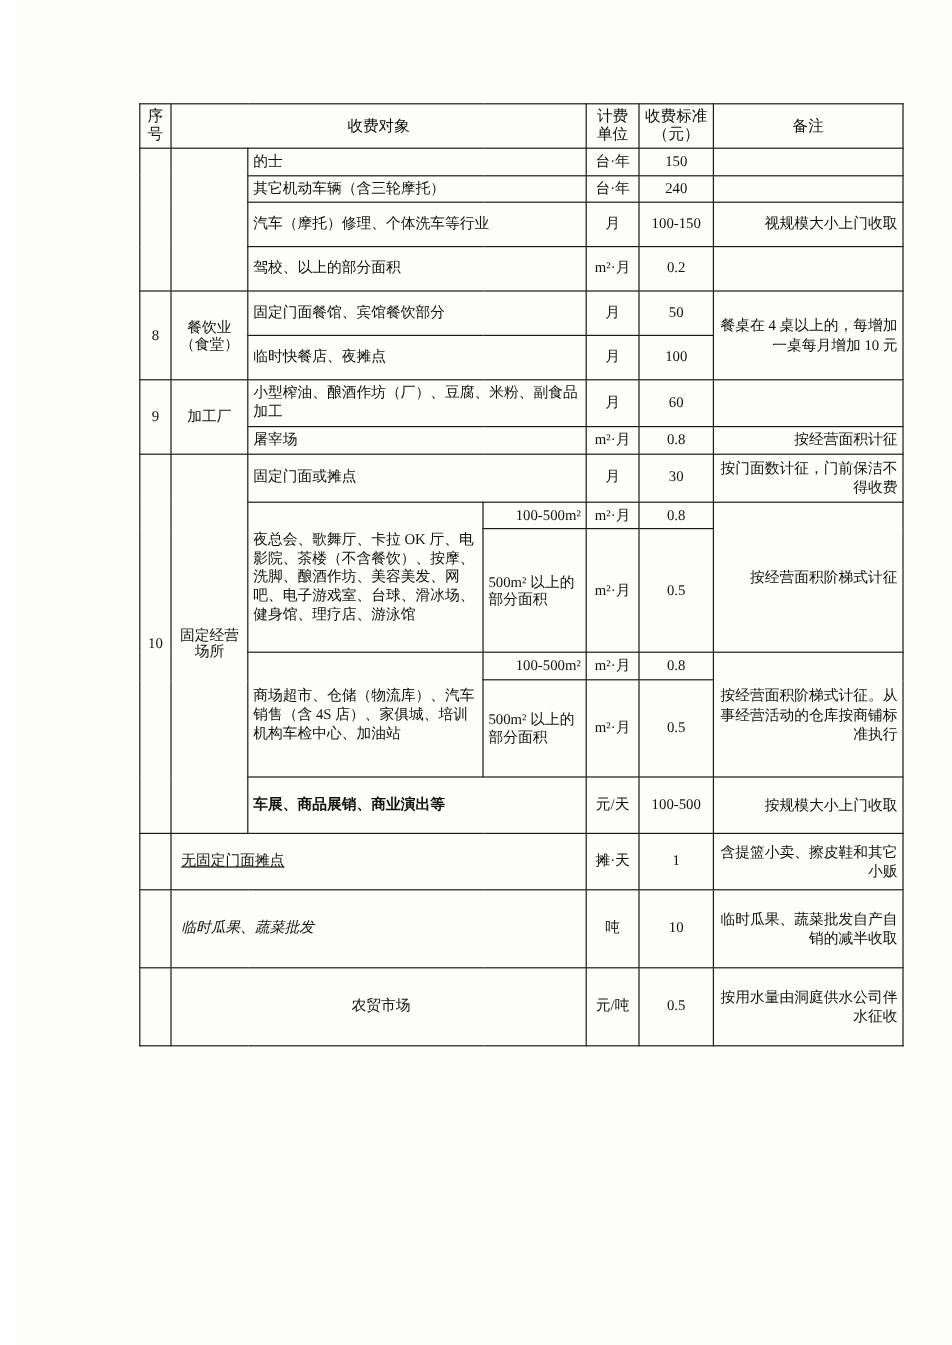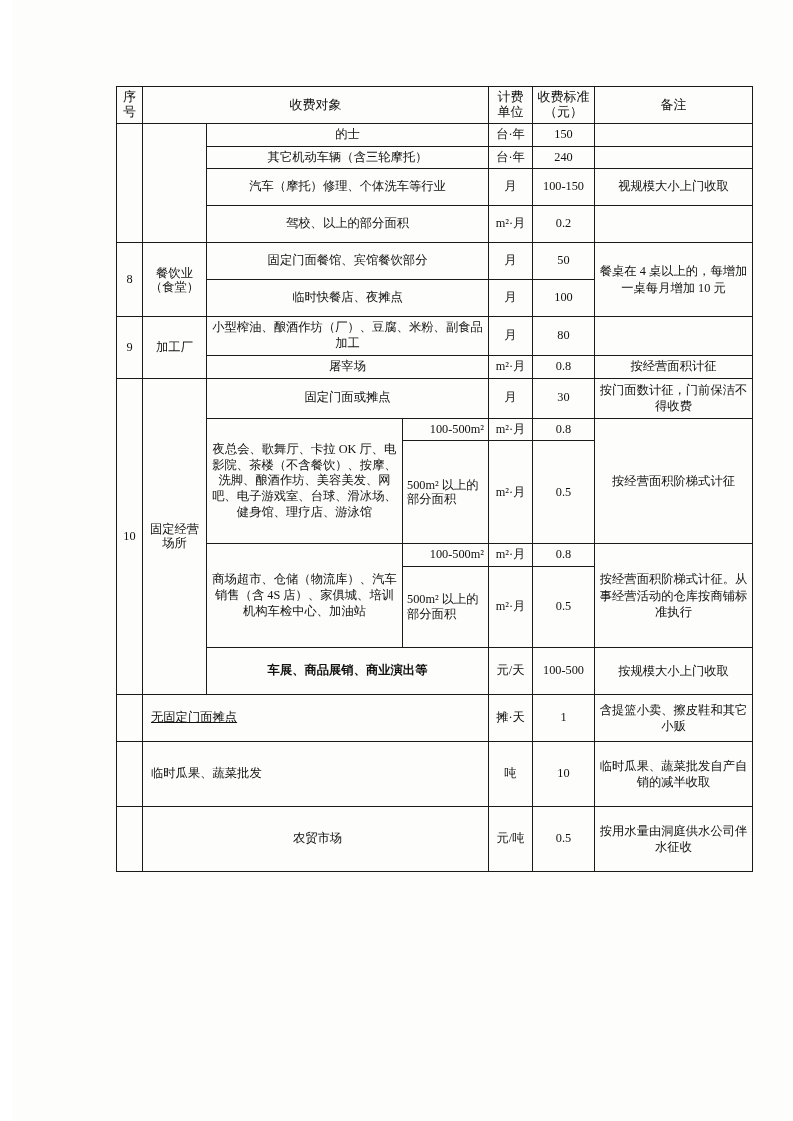--- a/index.html
+++ b/index.html
@@ -35,25 +35,25 @@
     line-height: 1.28;
   }
   table.fee td, table.fee th {
     border: 1px solid #1a1a1a;
     padding: 3px 4px;
     vertical-align: middle;
     font-weight: normal;
   }
   .c-idx   { width: 26px;  text-align: center; }
   .c-cat   { width: 64px;  text-align: center; }
-  .c-obj   { width: 196px; text-align: center; padding-left: 6px; }
+  .c-obj   { width: 196px; text-align: left; padding-left: 6px; }
   .c-sub   { width: 86px;  text-align: left; padding-left: 6px; }
   .c-unit  { width: 44px;  text-align: center; }
   .c-std   { width: 62px;  text-align: center; }
-  .c-note  { width: 158px; text-align: center; padding-left: 6px; }
+  .c-note  { width: 158px; text-align: right; padding-left: 6px; }
 
   .hdr td { text-align: center; font-size: 13px; padding: 5px 3px; }
   .hdr .two-line { line-height: 1.15; }
 
   .vert {
     text-align: center;
     line-height: 1.15;
   }
   .tall { height: 30px; }
   .note-cell { line-height: 1.35; }
@@ -140,21 +140,21 @@
         <td class="c-obj tall" colspan="2">临时快餐店、夜摊点</td>
         <td class="c-unit">月</td>
         <td class="c-std">100</td>
       </tr>
 
       <tr>
         <td class="c-idx" rowspan="2">9</td>
         <td class="c-cat vert" rowspan="2">加工厂</td>
         <td class="c-obj" colspan="2">小型榨油、酿酒作坊（厂）、豆腐、米粉、副食品加工</td>
         <td class="c-unit">月</td>
-        <td class="c-std">80</td>
+        <td class="c-std">60</td>
         <td class="c-note"></td>
       </tr>
 
       <tr>
         <td class="c-obj" colspan="2">屠宰场</td>
         <td class="c-unit">m²·月</td>
         <td class="c-std">0.8</td>
         <td class="c-note">按经营面积计征</td>
       </tr>
 
@@ -205,21 +205,21 @@
       <tr>
         <td class="c-idx"></td>
         <td class="c-cat" colspan="3" style="text-align:left; padding-left:8px; height:40px;text-decoration:underline;">无固定门面摊点</td>
         <td class="c-unit">摊·天</td>
         <td class="c-std">1</td>
         <td class="c-note note-cell">含提篮小卖、擦皮鞋和其它小贩</td>
       </tr>
 
       <tr>
         <td class="c-idx"></td>
-        <td class="c-cat" colspan="3" style="text-align:left; padding-left:8px; height:58px;">临时瓜果、蔬菜批发</td>
+        <td class="c-cat" colspan="3" style="text-align:left; padding-left:8px; height:58px;font-style:italic;">临时瓜果、蔬菜批发</td>
         <td class="c-unit">吨</td>
         <td class="c-std">10</td>
         <td class="c-note note-cell">临时瓜果、蔬菜批发自产自销的减半收取</td>
       </tr>
 
       <tr>
         <td class="c-idx"></td>
         <td class="c-cat" colspan="3" style="text-align:center; padding-left:8px; height:58px;">农贸市场</td>
         <td class="c-unit">元/吨</td>
         <td class="c-std">0.5</td>

